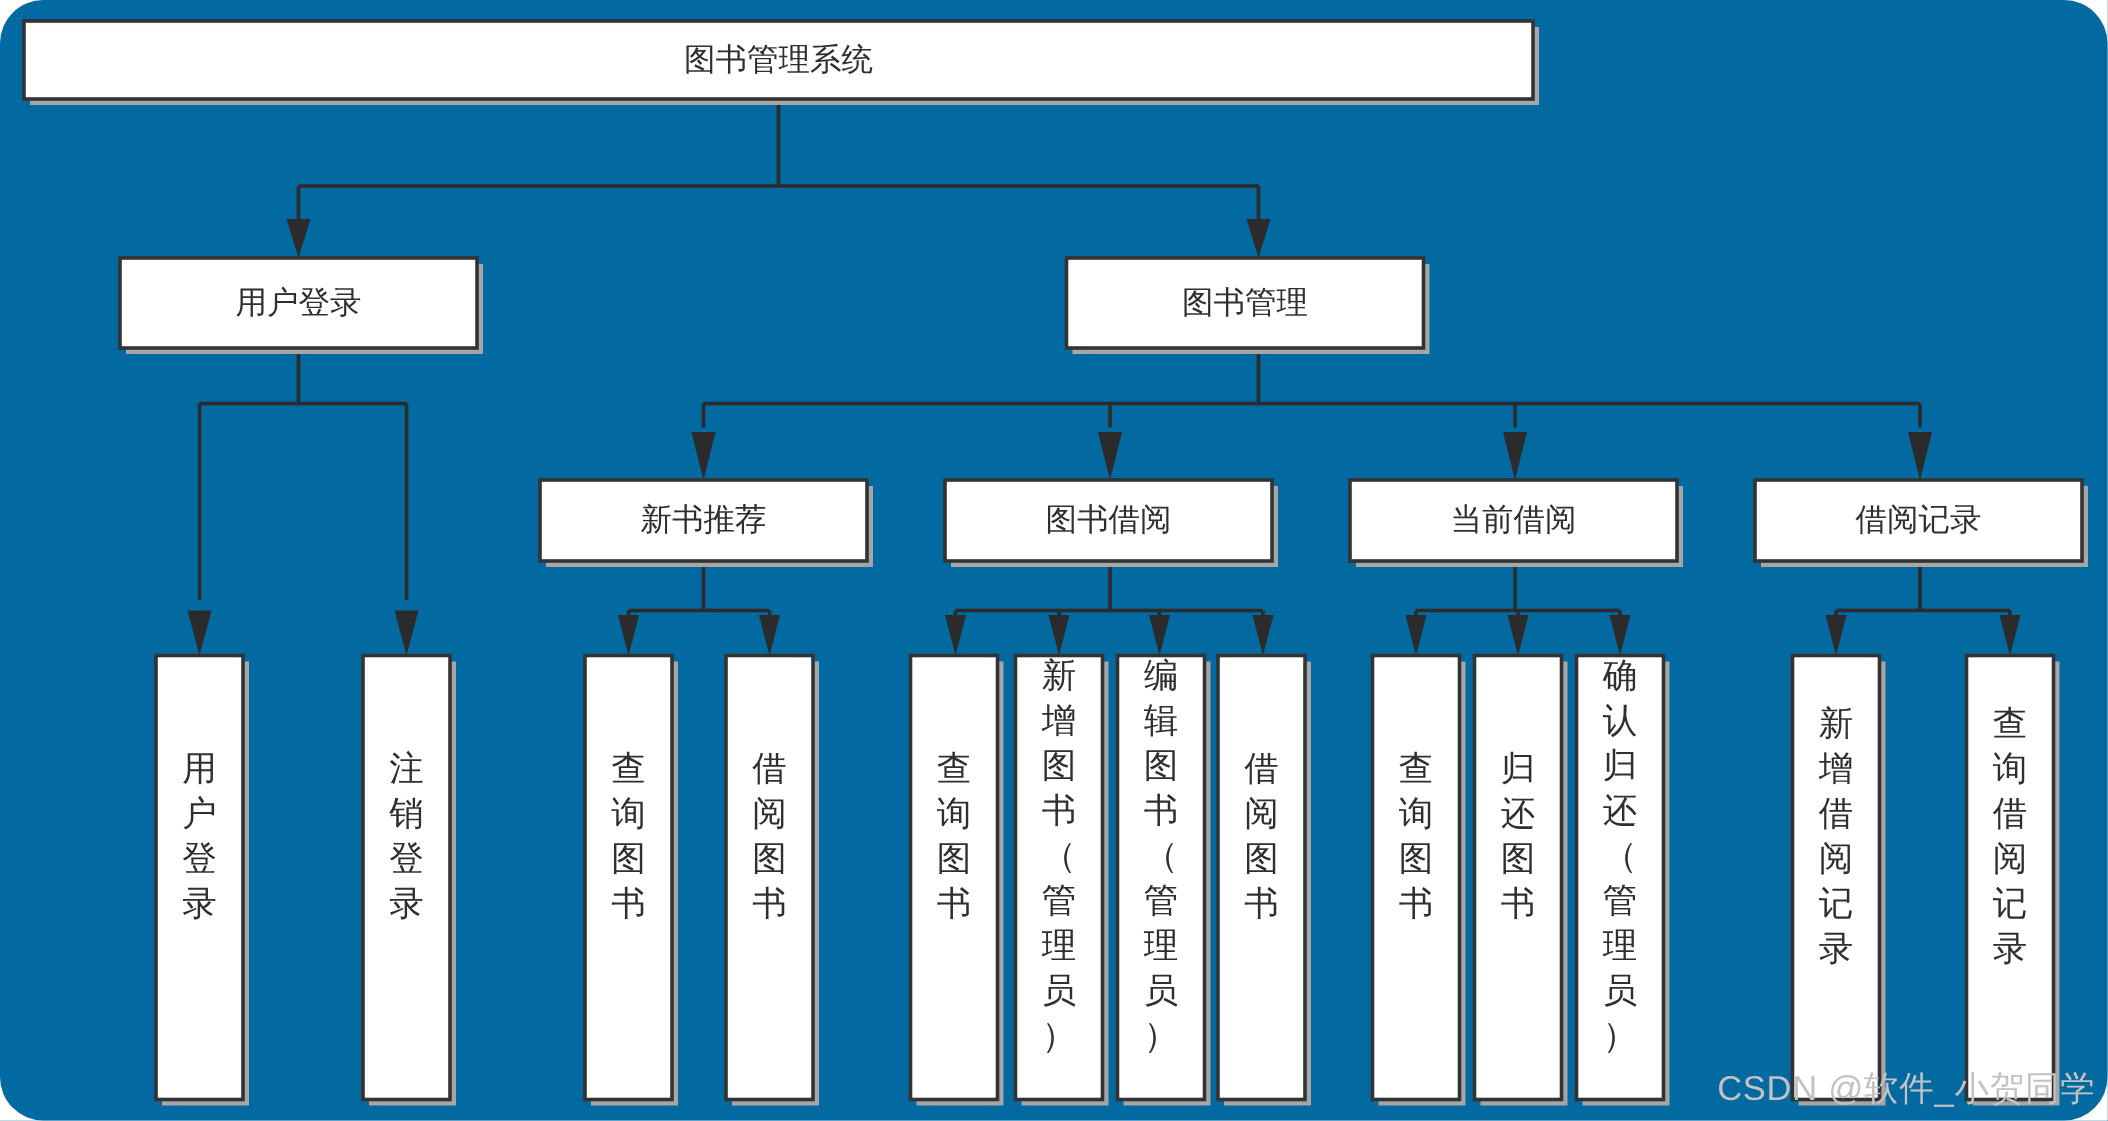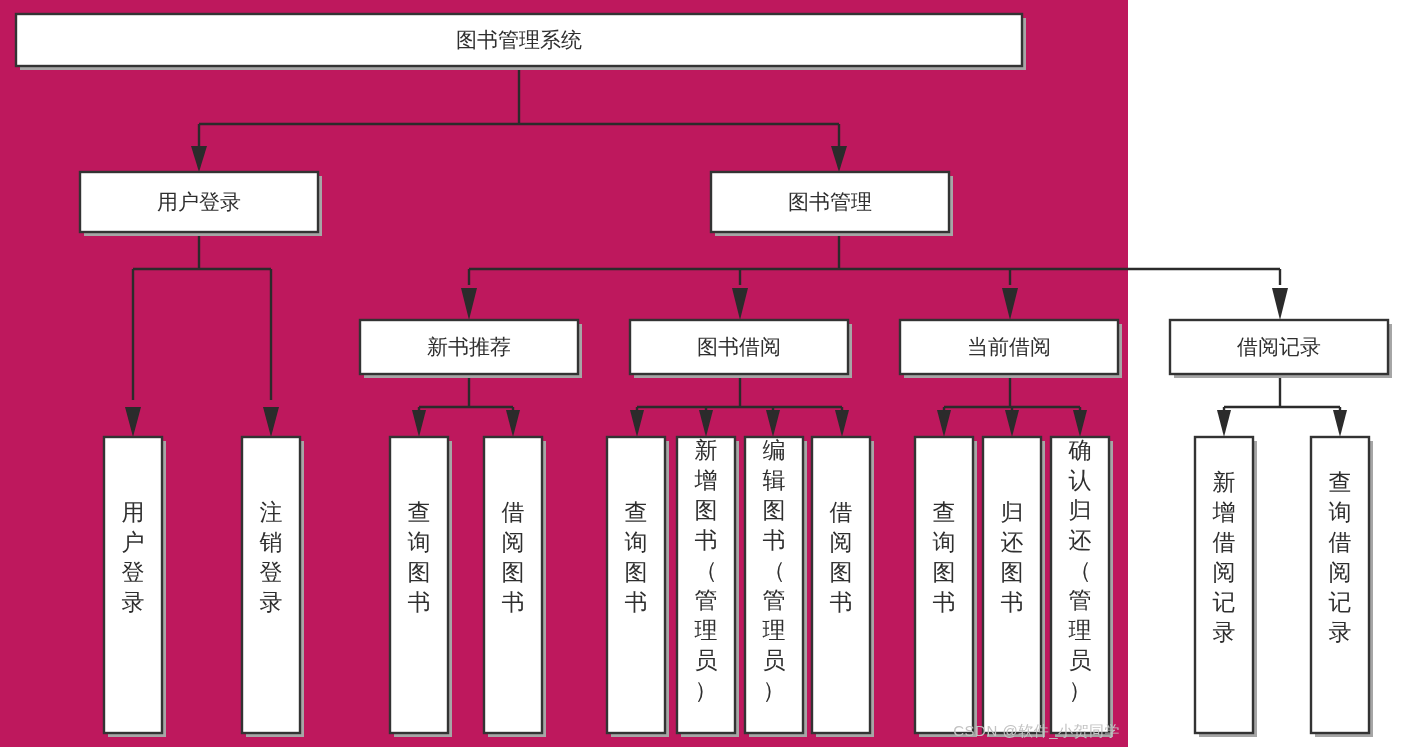--- a/index.html
+++ b/index.html
@@ -8,23 +8,24 @@
     background: #ffffff;
   }
   body {
     width: 1405px;
     height: 747px;
     font-family: "Liberation Sans", "DejaVu Sans", sans-serif;
     overflow: hidden;
   }
   #diagram-root {
     position: relative;
-    width: 1128px;
+    width: 1405px;
     height: 747px;
-    background: #be185d;
+    background: #0369a1;
+    border-radius: 29px;
   }
   svg#flow {
     position: absolute;
     left: 0;
     top: 0;
     width: 1405px;
     height: 747px;
   }
   .node-rect {
     fill: #ffffff;
@@ -55,21 +56,21 @@
     font-family: "Liberation Sans", "DejaVu Sans", sans-serif;
     font-size: 23px;
     fill: #2f2f2f;
     text-anchor: middle;
   }
   .watermark {
     position: absolute;
     right: 8px;
     bottom: 6px;
     font-family: "Liberation Sans", "DejaVu Sans", sans-serif;
-    font-size: 15px;
+    font-size: 23px;
     color: #c2c2c2;
     letter-spacing: 0.5px;
     white-space: nowrap;
     user-select: none;
   }
 </style>
 </head>
 <body>
 
 <div id="diagram-root">

